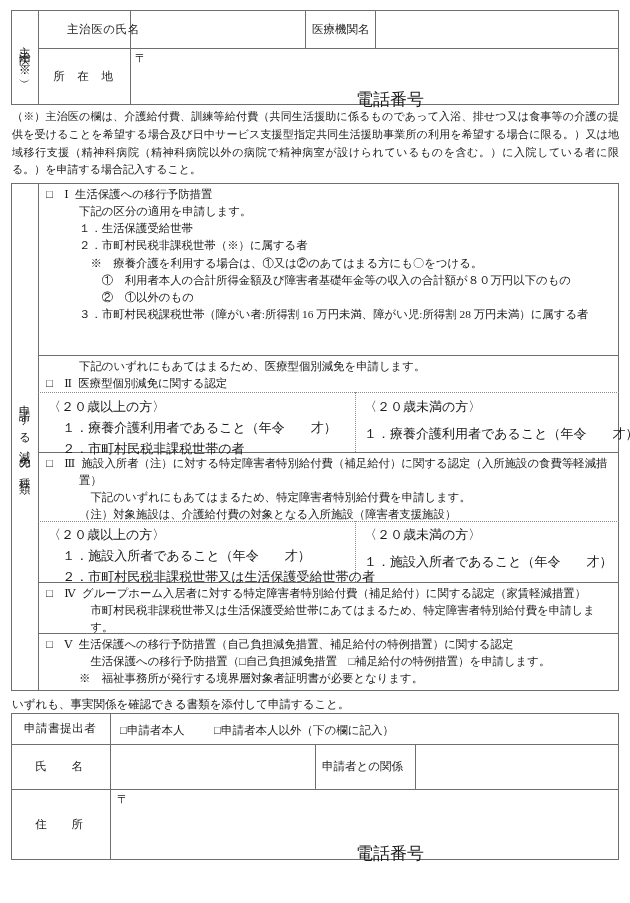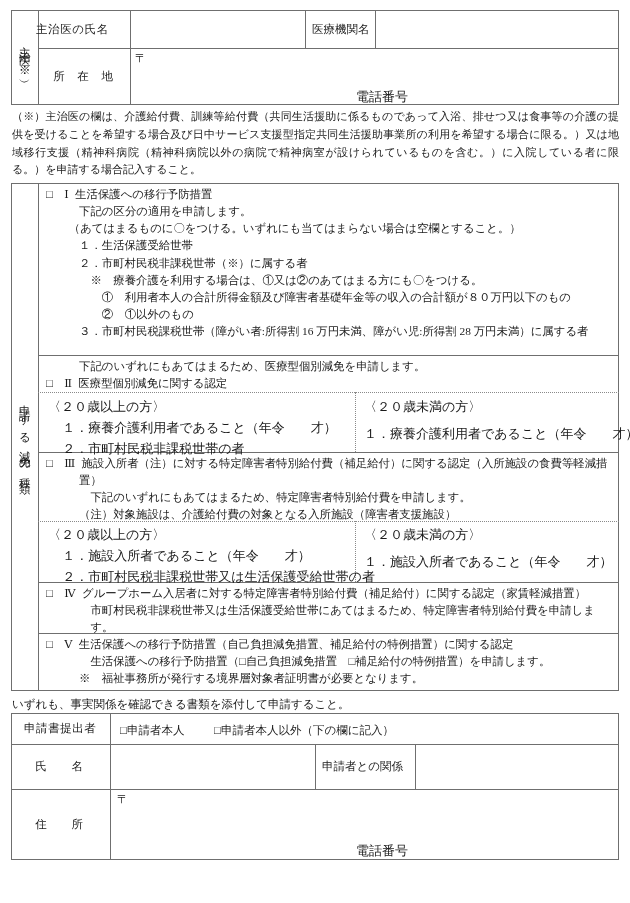--- a/index.html
+++ b/index.html
@@ -121,40 +121,40 @@
   }
   .subcol .ln { white-space: nowrap; }
   .subcol .ln.i1 { padding-left: 1.1em; }
 
   .postal {
     position: absolute;
     font-size: 11.5px;
   }
   .tel {
     position: absolute;
-    font-size: 13px;
+    font-size: 17px;
   }
 </style>
 </head>
 <body>
 
 <div class="page">
 
   <div class="frame" style="left:11px; top:10px; width:608px; height:95px;"></div>
 
   <div class="vline" style="left:38px; top:10px; height:95px;"></div>
   <div class="vline" style="left:130px; top:10px; height:95px;"></div>
   <div class="vline" style="left:305px; top:10px; height:38px;"></div>
   <div class="vline" style="left:375px; top:10px; height:38px;"></div>
 
   <div class="hline" style="left:38px; top:48px; width:581px;"></div>
 
   <div class="vlabel" style="left:11px; top:10px; width:27px; height:95px;">主治医（※）</div>
 
-  <div class="cell-label spaced-3" style="left:28px; top:10px; width:86px; height:38px; letter-spacing:0.05em; padding-left:0.7em;">主治医の氏名</div>
+  <div class="cell-label spaced-3" style="left:59px; top:10px; width:86px; height:38px; letter-spacing:0.05em; padding-left:0.7em;">主治医の氏名</div>
   <div class="cell-label" style="left:136px; top:10px; width:165px; height:38px;"></div>
 
   <div class="cell-label" style="left:312px; top:10px; width:63px; height:38px;">医療機関名</div>
   <div class="cell-label" style="left:381px; top:10px; width:234px; height:38px;"></div>
 
   <div class="cell-label spaced" style="left:48px; top:48px; width:82px; height:57px; letter-spacing:0.05em;">所　在　地</div>
   <div class="postal" style="left:135px; top:50px;">〒</div>
   <div class="cell-label" style="left:136px; top:64px; width:478px; height:22px;"></div>
   <div class="tel" style="left:356px; top:88px;">電話番号</div>
 
@@ -175,21 +175,20 @@
   <div class="vline dotted" style="left:355px; top:392px; height:60px;"></div>
 
   <div class="hline dotted" style="left:38px; top:521px; width:581px;"></div>
   <div class="vline dotted" style="left:355px; top:521px; height:61px;"></div>
 
   <div class="opt" style="left:46px; top:186px; width:568px;">
     <div class="ln">
       <span class="chk">□</span><span class="roman">Ⅰ</span><span>生活保護への移行予防措置</span>
     </div>
     <div class="ln ind2">下記の区分の適用を申請します。</div>
-    <div class="ln ind1">（あてはまるものに〇をつける。いずれにも当てはまらない場合は空欄とすること。）</div>
     <div class="ln ind2">１．生活保護受給世帯</div>
     <div class="ln ind2">２．市町村民税非課税世帯（※）に属する者</div>
     <div class="ln ind3">※　療養介護を利用する場合は、①又は②のあてはまる方にも〇をつける。</div>
     <div class="ln ind4">①　利用者本人の合計所得金額及び障害者基礎年金等の収入の合計額が８０万円以下のもの</div>
     <div class="ln ind4">②　①以外のもの</div>
     <div class="wrapline ind2" style="text-indent:0;">３．市町村民税課税世帯（障がい者:所得割 16 万円未満、障がい児:所得割 28 万円未満）に属する者</div>
   </div>
 
   <div class="opt" style="left:46px; top:358px; width:568px;">
     <div class="ln ind2">下記のいずれにもあてはまるため、医療型個別減免を申請します。</div>

